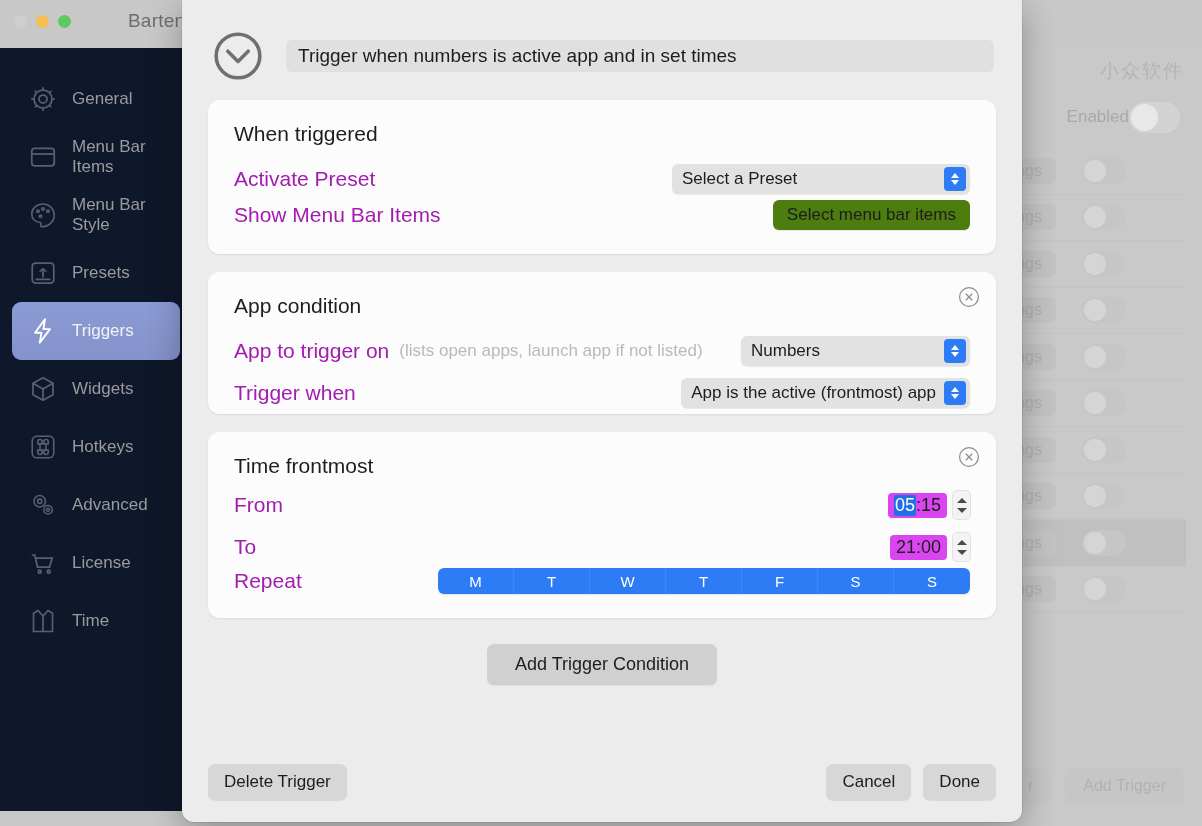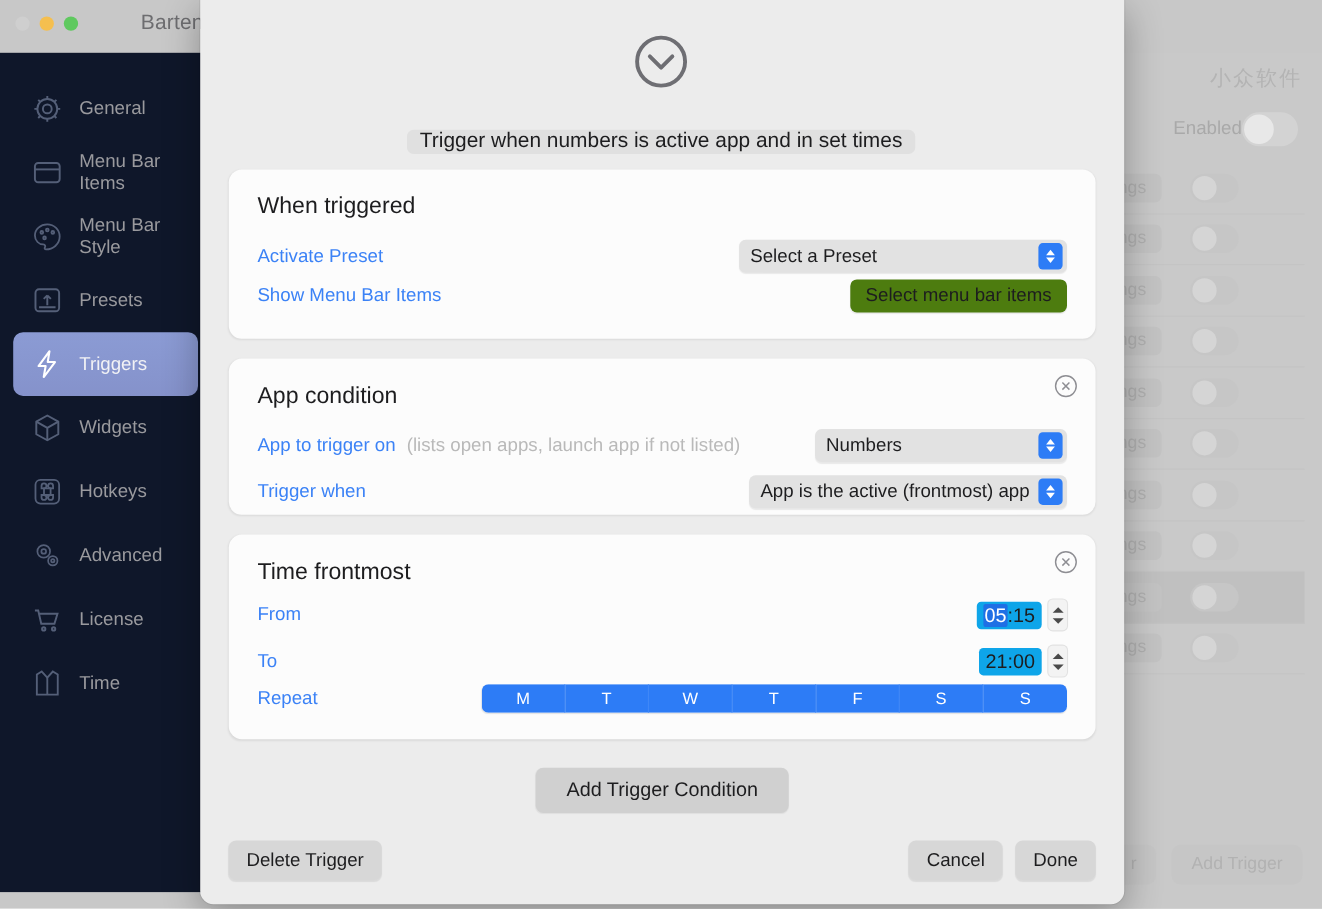--- a/index.html
+++ b/index.html
@@ -111,23 +111,22 @@
     position: absolute; left: 182px; top: 0; width: 840px; height: 822px;
     background: #ececec;
     border-radius: 0 0 12px 12px;
     box-shadow: 0 10px 34px rgba(0,0,0,.30), 0 0 0 1px rgba(0,0,0,.06);
     z-index: 5;
     overflow: hidden;
   }
 
   
   #sheet-header {
-    display: flex; align-items: center; gap: 32px;
+    display: flex; align-items: center; gap: 18px;
     padding: 26px 28px 14px 26px;
-    flex-direction: column;
   }
   #trigger-type-icon { width: 60px; height: 60px; flex: 0 0 60px; }
   #trigger-type-icon svg { width: 100%; height: 100%; display: block; }
   #trigger-name-field {
     flex: 1; height: 32px; background: #e0e0e0; border-radius: 6px;
     display: flex; align-items: center; padding: 0 12px;
     font-size: 19px; color: #1d1d1f;
   }
 
   
@@ -145,21 +144,21 @@
   .card-close {
     position: absolute; top: 14px; right: 16px;
     width: 22px; height: 22px; cursor: default;
   }
   .card-close svg { width: 100%; height: 100%; display: block; }
 
   .row {
     display: flex; align-items: center;
     padding: 0 26px; min-height: 42px;
   }
-  .row-label { font-size: 17px; color: #3b82f6; white-space: nowrap; }
+  .row-label { font-size: 21px; color: #a21caf; white-space: nowrap; }
   .row-hint { font-size: 17px; color: #b9b9b9; margin-left: 10px; white-space: nowrap; }
   .row-spacer { flex: 1; }
 
   
   .popup {
     background: #e2e2e2; border-radius: 6px;
     height: 30px; display: inline-flex; align-items: center;
     padding: 0 34px 0 10px; position: relative;
     font-size: 17px; color: #1d1d1f;
     box-shadow: 0 1px 1px rgba(0,0,0,.08);
@@ -181,21 +180,21 @@
   .pill-btn {
     background: #4d7c0f; border-radius: 6px; height: 30px;
     display: inline-flex; align-items: center; padding: 0 14px;
     font-size: 17px; color: #1d1d1f;
     box-shadow: 0 1px 1px rgba(0,0,0,.08);
   }
 
   
   .time-group { display: inline-flex; align-items: center; gap: 6px; }
   .time-field {
-    background: #0ea5e9; border-radius: 4px;
+    background: #d946ef; border-radius: 4px;
     padding: 2px 6px; font-size: 18px; color: #1d1d1f;
     display: inline-flex; align-items: center;
     font-variant-numeric: tabular-nums;
   }
   .time-field .sel { background: #1f6fe5; color: #fff; padding: 0 1px; border-radius: 2px; }
   .stepper {
     width: 17px; height: 28px; border-radius: 4px;
     background: #f3f3f3;
     box-shadow: 0 0 0 1px rgba(0,0,0,.10);
     display: flex; flex-direction: column; align-items: center; justify-content: center;

